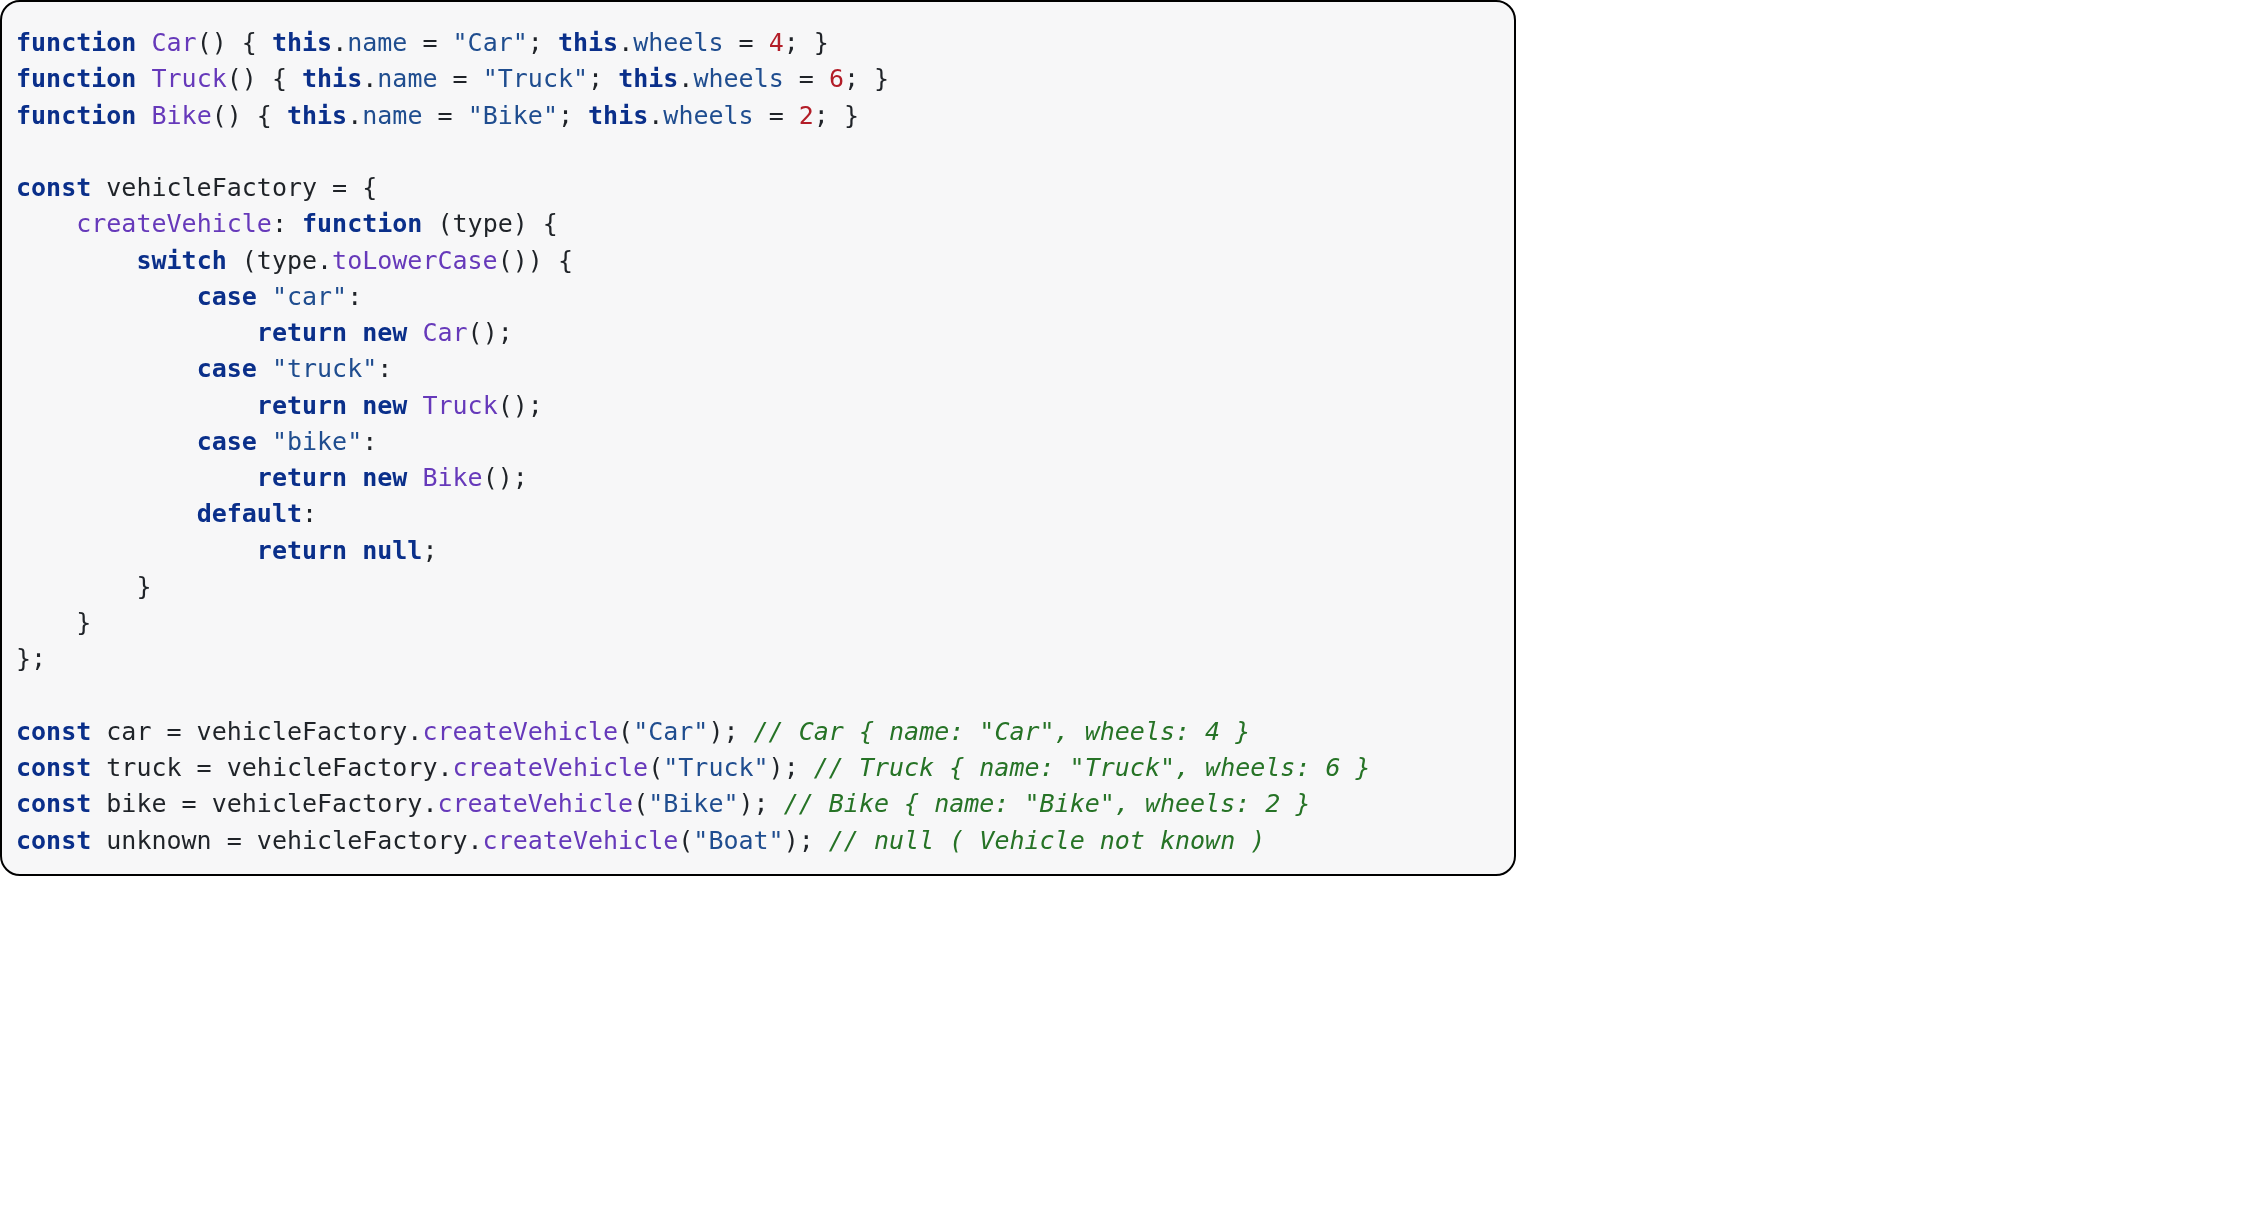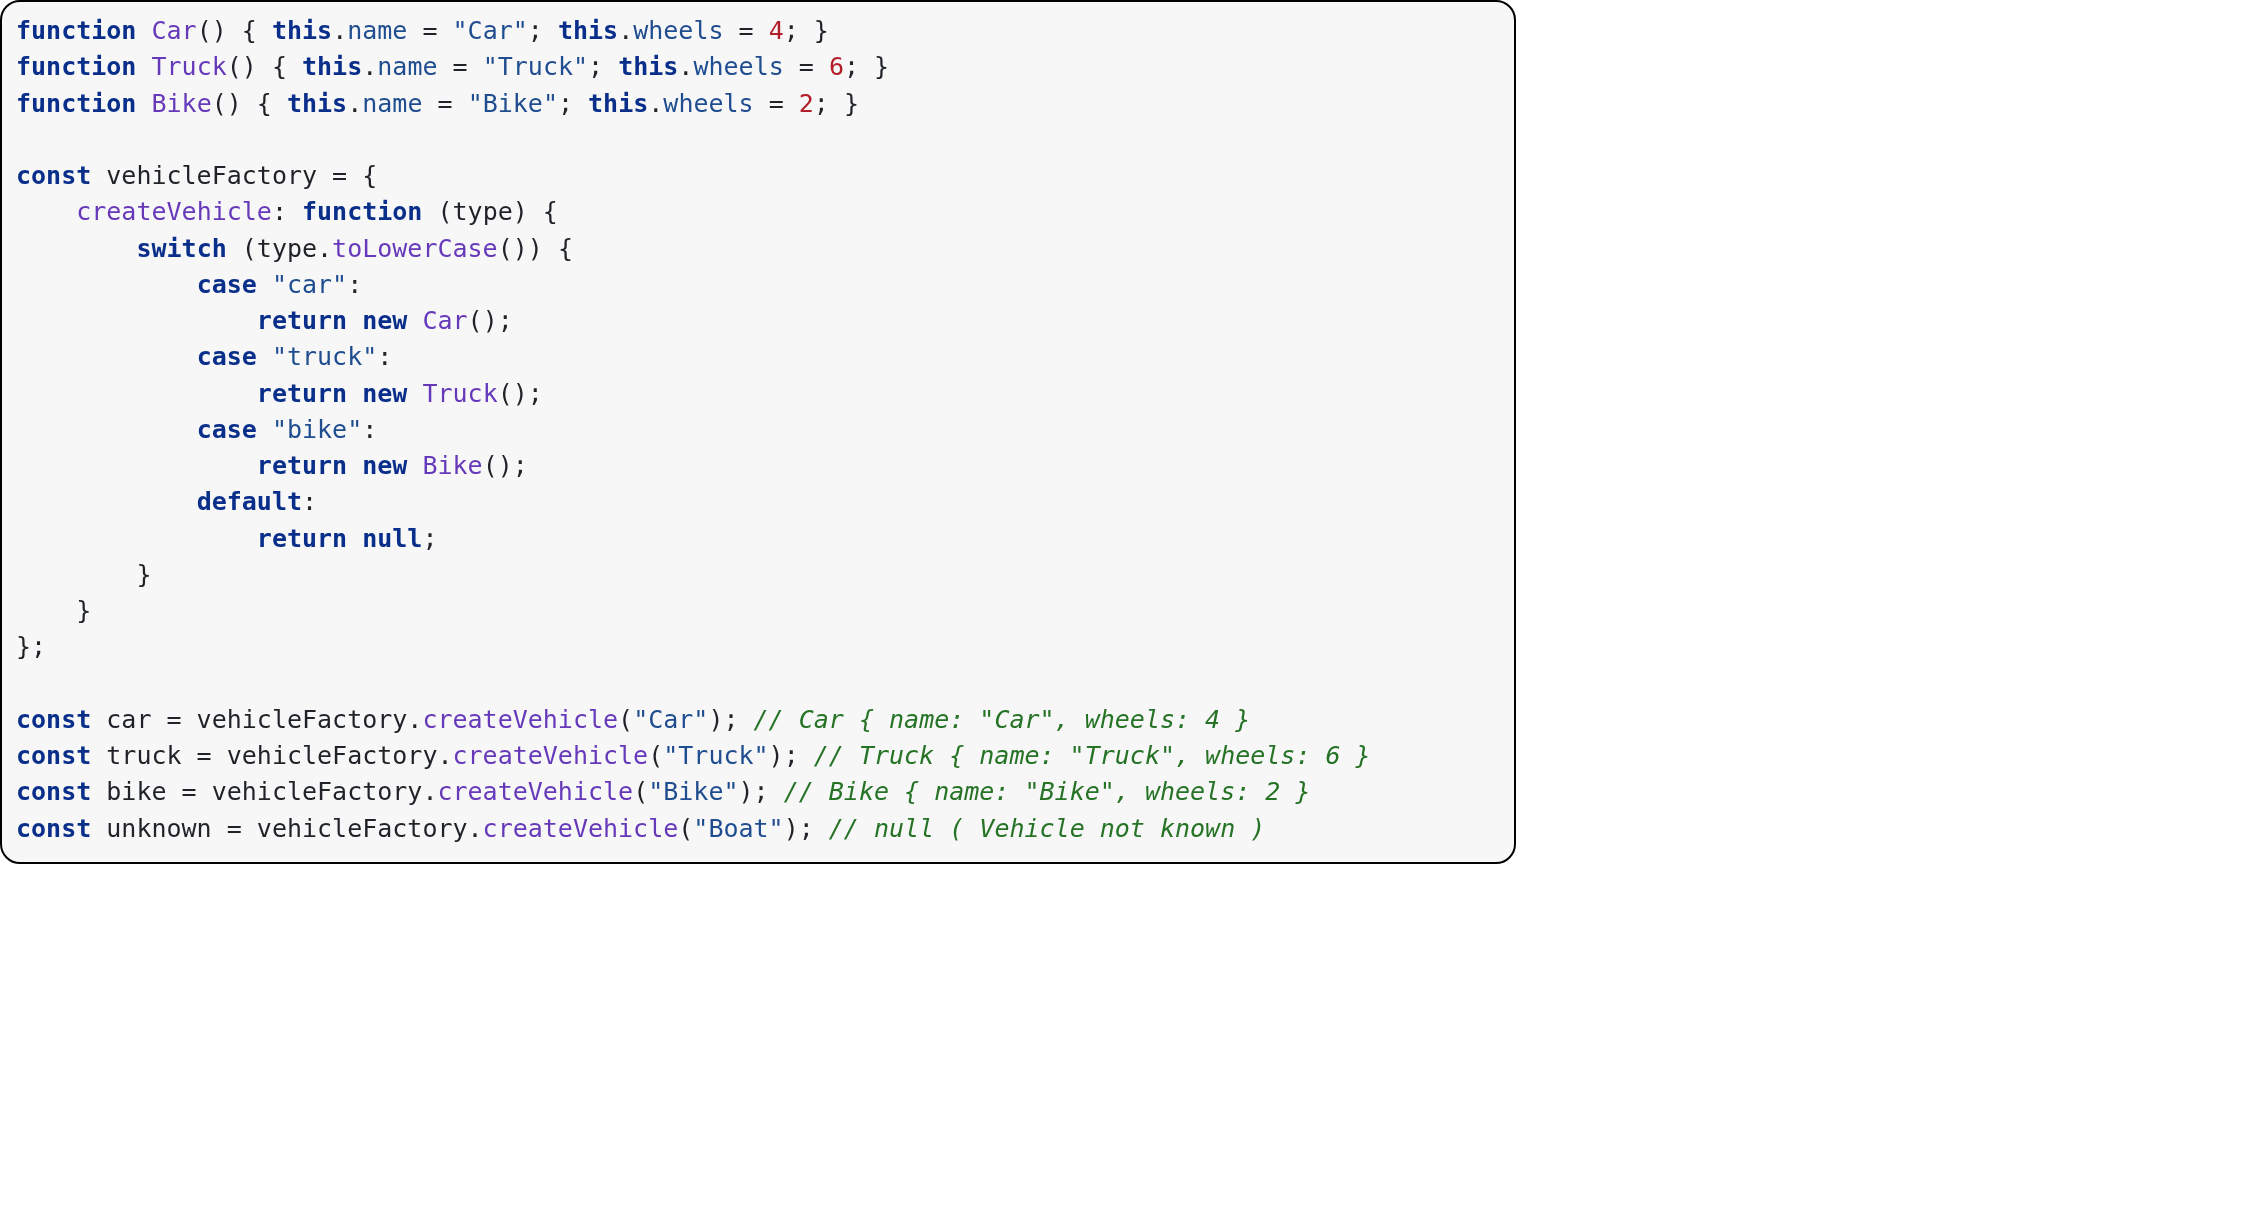--- a/index.html
+++ b/index.html
@@ -4,21 +4,21 @@
 <style>
   html, body {
     margin: 0;
     padding: 0;
     background: #ffffff;
   }
   .code-block {
     box-sizing: border-box;
     width: 1516px;
     margin: 0;
-    padding: 12px 14px 14px 14px;
+    padding: 24px 14px 14px 14px;
     background: #f7f7f8;
     border: 2.5px solid #000;
     border-radius: 20px;
     font-family: "SFMono-Regular", ui-monospace, Menlo, Monaco, Consolas, "Liberation Mono", "Courier New", monospace;
     font-size: 25px;
     line-height: 1.37;
     white-space: pre;
     color: #1f2328;
   }
   .kw   { color: #0a2f8a; font-weight: 700; }   

